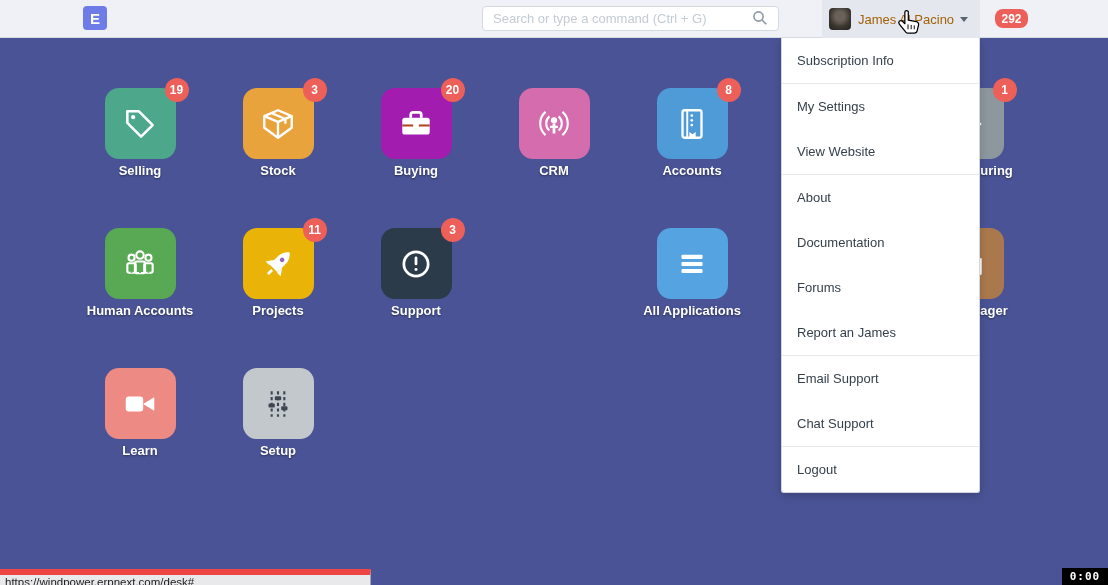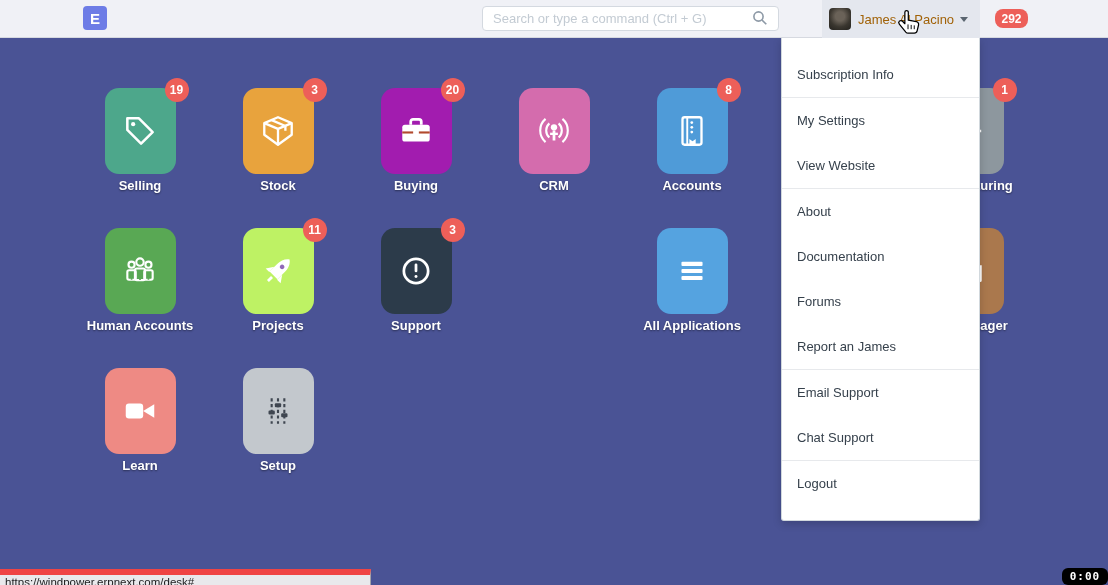--- a/index.html
+++ b/index.html
@@ -25,45 +25,45 @@
            border-right:4px solid transparent; border-top:5px solid #5a6570; }
   .notif-badge { position:absolute; left:995px; top:9px; min-width:33px; height:19px; border-radius:8px;
                  color:#fff; font-size:12px; font-weight:bold; display:flex; align-items:center;
                  justify-content:center; padding:0 6px; cursor:pointer; }
 
   
   .desktop { position:absolute; top:38px; left:0; width:1108px; height:547px; }
   .app { position:absolute; width:138px; text-align:center; z-index:1; }
   .c1{left:71px}.c2{left:209px}.c3{left:347px}.c4{left:485px}.c5{left:623px}.c7{left:899px}
   .r1{top:50px}.r2{top:190px}.r3{top:330px}
-  .tile { width:71px; height:86px; border-radius:14px; margin:0 auto; position:relative;
+  .tile { width:71px; height:71px; border-radius:14px; margin:0 auto; position:relative;
           display:flex; align-items:center; justify-content:center; cursor:pointer; }
   .tile svg { display:block; }
   .count-badge { position:absolute; top:-10px; right:-13px; min-width:24px; height:24px;
                  border-radius:12px; background:#ed5f59; color:#fff; font-size:12px; font-weight:bold;
                  line-height:24px; padding:0 3px; }
   .count-badge:empty { display:none; }
   .app-label { margin-top:4px; color:#fff; font-size:13px; font-weight:bold;
                text-shadow:0 1px 2px rgba(0,0,0,.45); white-space:nowrap; }
 
   
   .dropdown { position:absolute; left:781px; top:38px; width:199px; background:#fff;
               border:1px solid #d1d8dd; border-top:none; border-radius:0 0 3px 3px;
-              box-shadow:0 3px 9px rgba(0,0,0,.18); z-index:40; padding:14px 0; }
+              box-shadow:0 3px 9px rgba(0,0,0,.18); z-index:40; padding:0 0; }
   .dropdown li { list-style:none; height:45px; display:flex; align-items:center;
                  padding-left:15px; font-size:13px; color:#36414c; cursor:pointer; }
   .dropdown .divider { height:1px; padding:0; background:#e7e9ec; cursor:default; }
 
   
   .link-preview { position:absolute; left:0; bottom:0; width:371px; height:16px;
                   background:#e9e9ec; border-top:6px solid #ef4444; border-right:1px solid #a2a2aa;
                   font-size:11.5px; color:#1c1c1e; padding:1px 0 0 5px; z-index:60; }
   .timer { position:absolute; right:0; bottom:0; width:46px; height:17px; background:#000;
            color:#fff; font-family:"DejaVu Sans Mono", monospace; font-size:11px; font-weight:bold;
-           letter-spacing:1px; display:flex; align-items:center; justify-content:center; z-index:60;border-radius:6px; }
+           letter-spacing:1px; display:flex; align-items:center; justify-content:center; z-index:60; }
 
   
   .cursor { position:absolute; left:897px; top:9px; z-index:200; }
 </style>
 </head>
 <body>
 
 <div class="desktop" style="background: rgb(74, 83, 149);">
 
   <div class="app c1 r1">
@@ -165,21 +165,21 @@
             <rect x="13.2" y="15.6" width="9.6" height="11" rx="1.8"></rect>
           </g>
           <path d="M18 21v5.6M10 22v4.3M26 22v4.3" stroke="currentColor" stroke-width="1.6"></path>
         </svg>
 
     </div>
     <div class="app-label">Human Accounts</div>
   </div>
 
   <div class="app c2 r2">
-    <div class="tile" style="background: #bef264; color: rgb(145, 104, 184);">
+    <div class="tile" style="background: #eab308; color: rgb(145, 104, 184);">
       <svg width="38" height="38" viewBox="0 0 36 36">
           <g transform="rotate(45 18 18)">
             <path d="M18 2.5c3.6 2.6 5.2 6.8 5.2 11V24h-10.4V13.5c0-4.2 1.6-8.4 5.2-11z" fill="#fff"></path>
             <circle cx="18" cy="12.5" r="2.2" fill="currentColor"></circle>
             <path d="M12.8 17.5L8 24.5h4.8zM23.2 17.5l4.8 7h-4.8z" fill="#fff"></path>
             <path d="M18 26v5.5" stroke="#fff" stroke-width="2.6"></path>
           </g>
         </svg>
       <span class="count-badge">11</span>
     </div>

